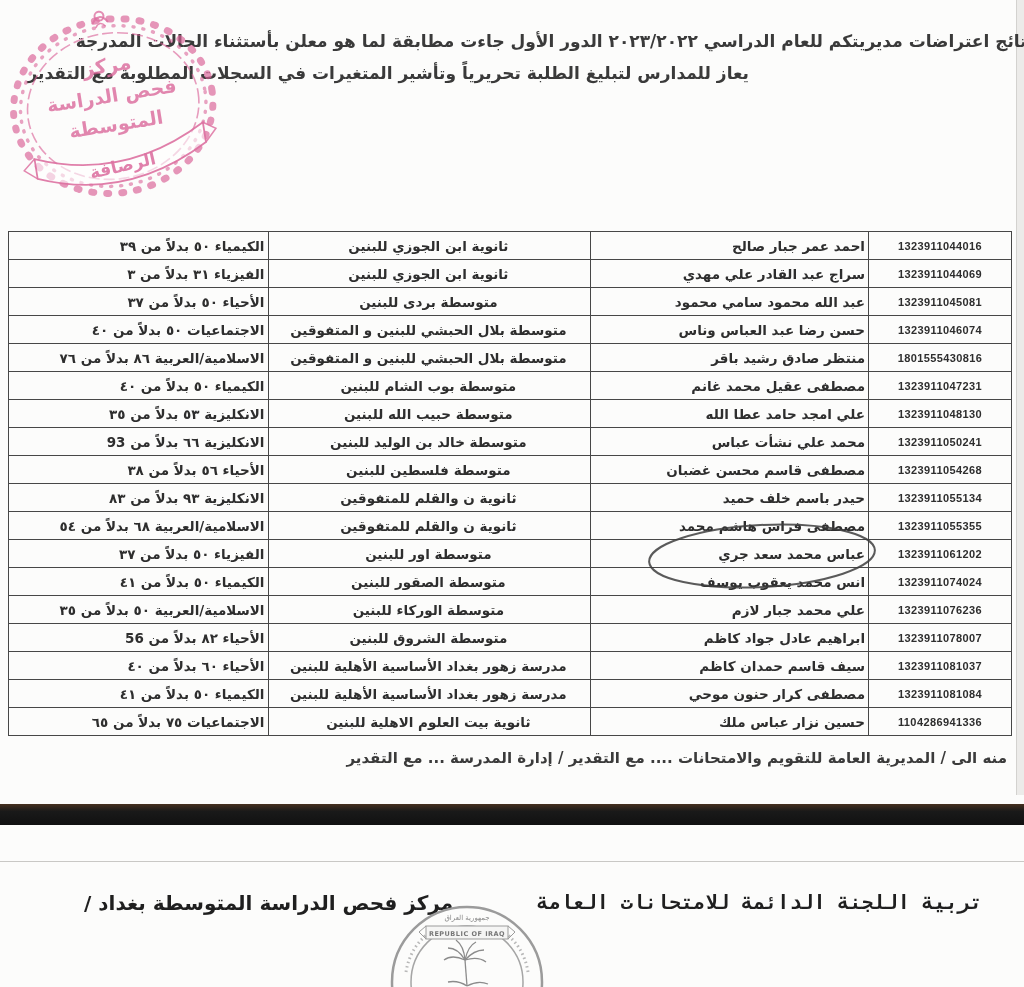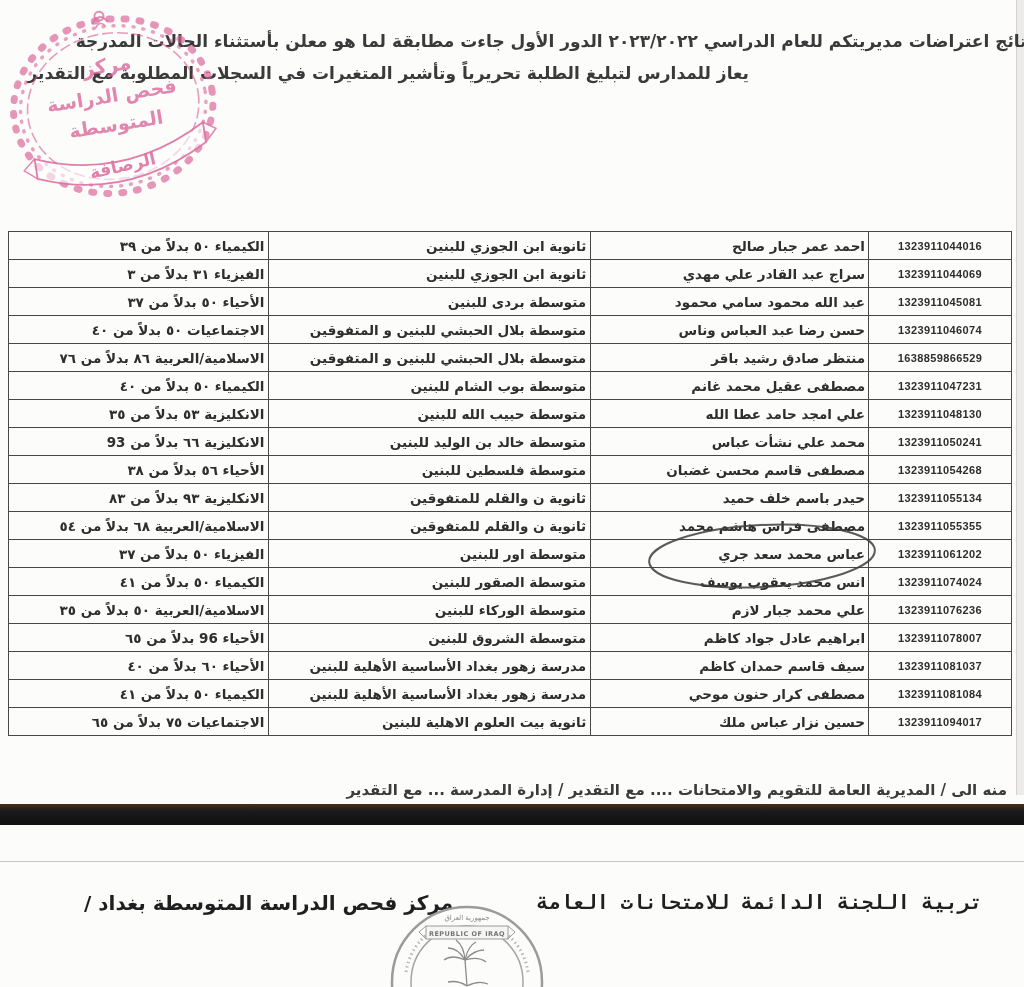--- a/index.html
+++ b/index.html
@@ -24,27 +24,27 @@
   }
   table.results td{
     border:1px solid #474747;height:28px;box-sizing:border-box;
     overflow:hidden;white-space:nowrap;vertical-align:middle;
     font-weight:bold;color:#2e2e2e;
   }
   td.c-id{width:140px;text-align:center;direction:ltr;
     font-family:"Liberation Sans",sans-serif;font-size:11px;
     letter-spacing:.4px;color:#383838;}
   td.c-name{width:272px;text-align:right;padding-right:3px;font-size:13.5px;margin-top:20px;}
-  td.c-school{width:315px;text-align:right;padding-right:4px;font-size:13.5px;}
+  td.c-school{width:315px;text-align:center;padding-right:4px;font-size:13.5px;}
   td.c-change{width:255px;text-align:right;padding-right:4px;font-size:13.5px;}
   
   .annot{position:absolute;left:0;top:0;pointer-events:none;}
   
   .footer-note{position:absolute;top:749px;right:17px;direction:rtl;
-    white-space:nowrap;font-size:15px;font-weight:bold;color:#3b3b3b;margin-top:32px;}
+    white-space:nowrap;font-size:15px;font-weight:bold;color:#3b3b3b;}
   
   .black-bar{position:absolute;left:0;top:804px;width:1024px;height:21px;
     background:linear-gradient(#46301f,#191919 35%,#111);}
   .faint-line{position:absolute;left:0;top:861px;width:1024px;height:1px;
     background:#c9c8c5;}
   
   .bottom-title{position:absolute;direction:rtl;white-space:nowrap;
     font-weight:bold;font-size:20px;color:#1f1f1f;}
   .bottom-title.rt{top:890px;right:42px;font-family:Liberation Mono, monospace;}
   .bottom-title.lt{top:891px;left:84px;}
@@ -106,21 +106,21 @@
         <td class="c-school">متوسطة بردى للبنين</td>
         <td class="c-change">الأحياء ٥٠ بدلاً من ٣٧</td>
       </tr>
         <tr>
         <td class="c-id">1323911046074</td>
         <td class="c-name">حسن رضا عبد العباس وناس</td>
         <td class="c-school">متوسطة بلال الحبشي للبنين و المتفوقين</td>
         <td class="c-change">الاجتماعيات ٥٠ بدلاً من ٤٠</td>
       </tr>
         <tr>
-        <td class="c-id">1638859866529</td>
+        <td class="c-id">1801555430816</td>
         <td class="c-name">منتظر صادق رشيد باقر</td>
         <td class="c-school">متوسطة بلال الحبشي للبنين و المتفوقين</td>
         <td class="c-change">الاسلامية/العربية ٨٦ بدلاً من ٧٦</td>
       </tr>
         <tr>
         <td class="c-id">1323911047231</td>
         <td class="c-name">مصطفى عقيل محمد غانم</td>
         <td class="c-school">متوسطة بوب الشام للبنين</td>
         <td class="c-change">الكيمياء ٥٠ بدلاً من ٤٠</td>
       </tr>
@@ -169,36 +169,36 @@
         <tr>
         <td class="c-id">1323911076236</td>
         <td class="c-name">علي محمد جبار لازم</td>
         <td class="c-school">متوسطة الوركاء للبنين</td>
         <td class="c-change">الاسلامية/العربية ٥٠ بدلاً من ٣٥</td>
       </tr>
         <tr>
         <td class="c-id">1323911078007</td>
         <td class="c-name">ابراهيم عادل جواد كاظم</td>
         <td class="c-school">متوسطة الشروق للبنين</td>
-        <td class="c-change">الأحياء 96 بدلاً من ٦٥</td>
+        <td class="c-change">الأحياء ٨٢ بدلاً من 56</td>
       </tr>
         <tr>
         <td class="c-id">1323911081037</td>
         <td class="c-name">سيف قاسم حمدان كاظم</td>
         <td class="c-school">مدرسة زهور بغداد الأساسية الأهلية للبنين</td>
         <td class="c-change">الأحياء ٦٠ بدلاً من ٤٠</td>
       </tr>
         <tr>
         <td class="c-id">1323911081084</td>
         <td class="c-name">مصطفى كرار حنون موحي</td>
         <td class="c-school">مدرسة زهور بغداد الأساسية الأهلية للبنين</td>
         <td class="c-change">الكيمياء ٥٠ بدلاً من ٤١</td>
       </tr>
         <tr>
-        <td class="c-id">1323911094017</td>
+        <td class="c-id">1104286941336</td>
         <td class="c-name">حسين نزار عباس ملك</td>
         <td class="c-school">ثانوية بيت العلوم الاهلية للبنين</td>
         <td class="c-change">الاجتماعيات ٧٥ بدلاً من ٦٥</td>
       </tr>
       </tbody>
   </table>
 
   <svg class="annot" width="1024" height="987" viewBox="0 0 1024 987">
     <ellipse cx="762" cy="556" rx="113" ry="31" fill="none" stroke="#3d3d3d" stroke-width="2" opacity="0.85" transform="rotate(-3 762 556)"></ellipse>
   </svg>

